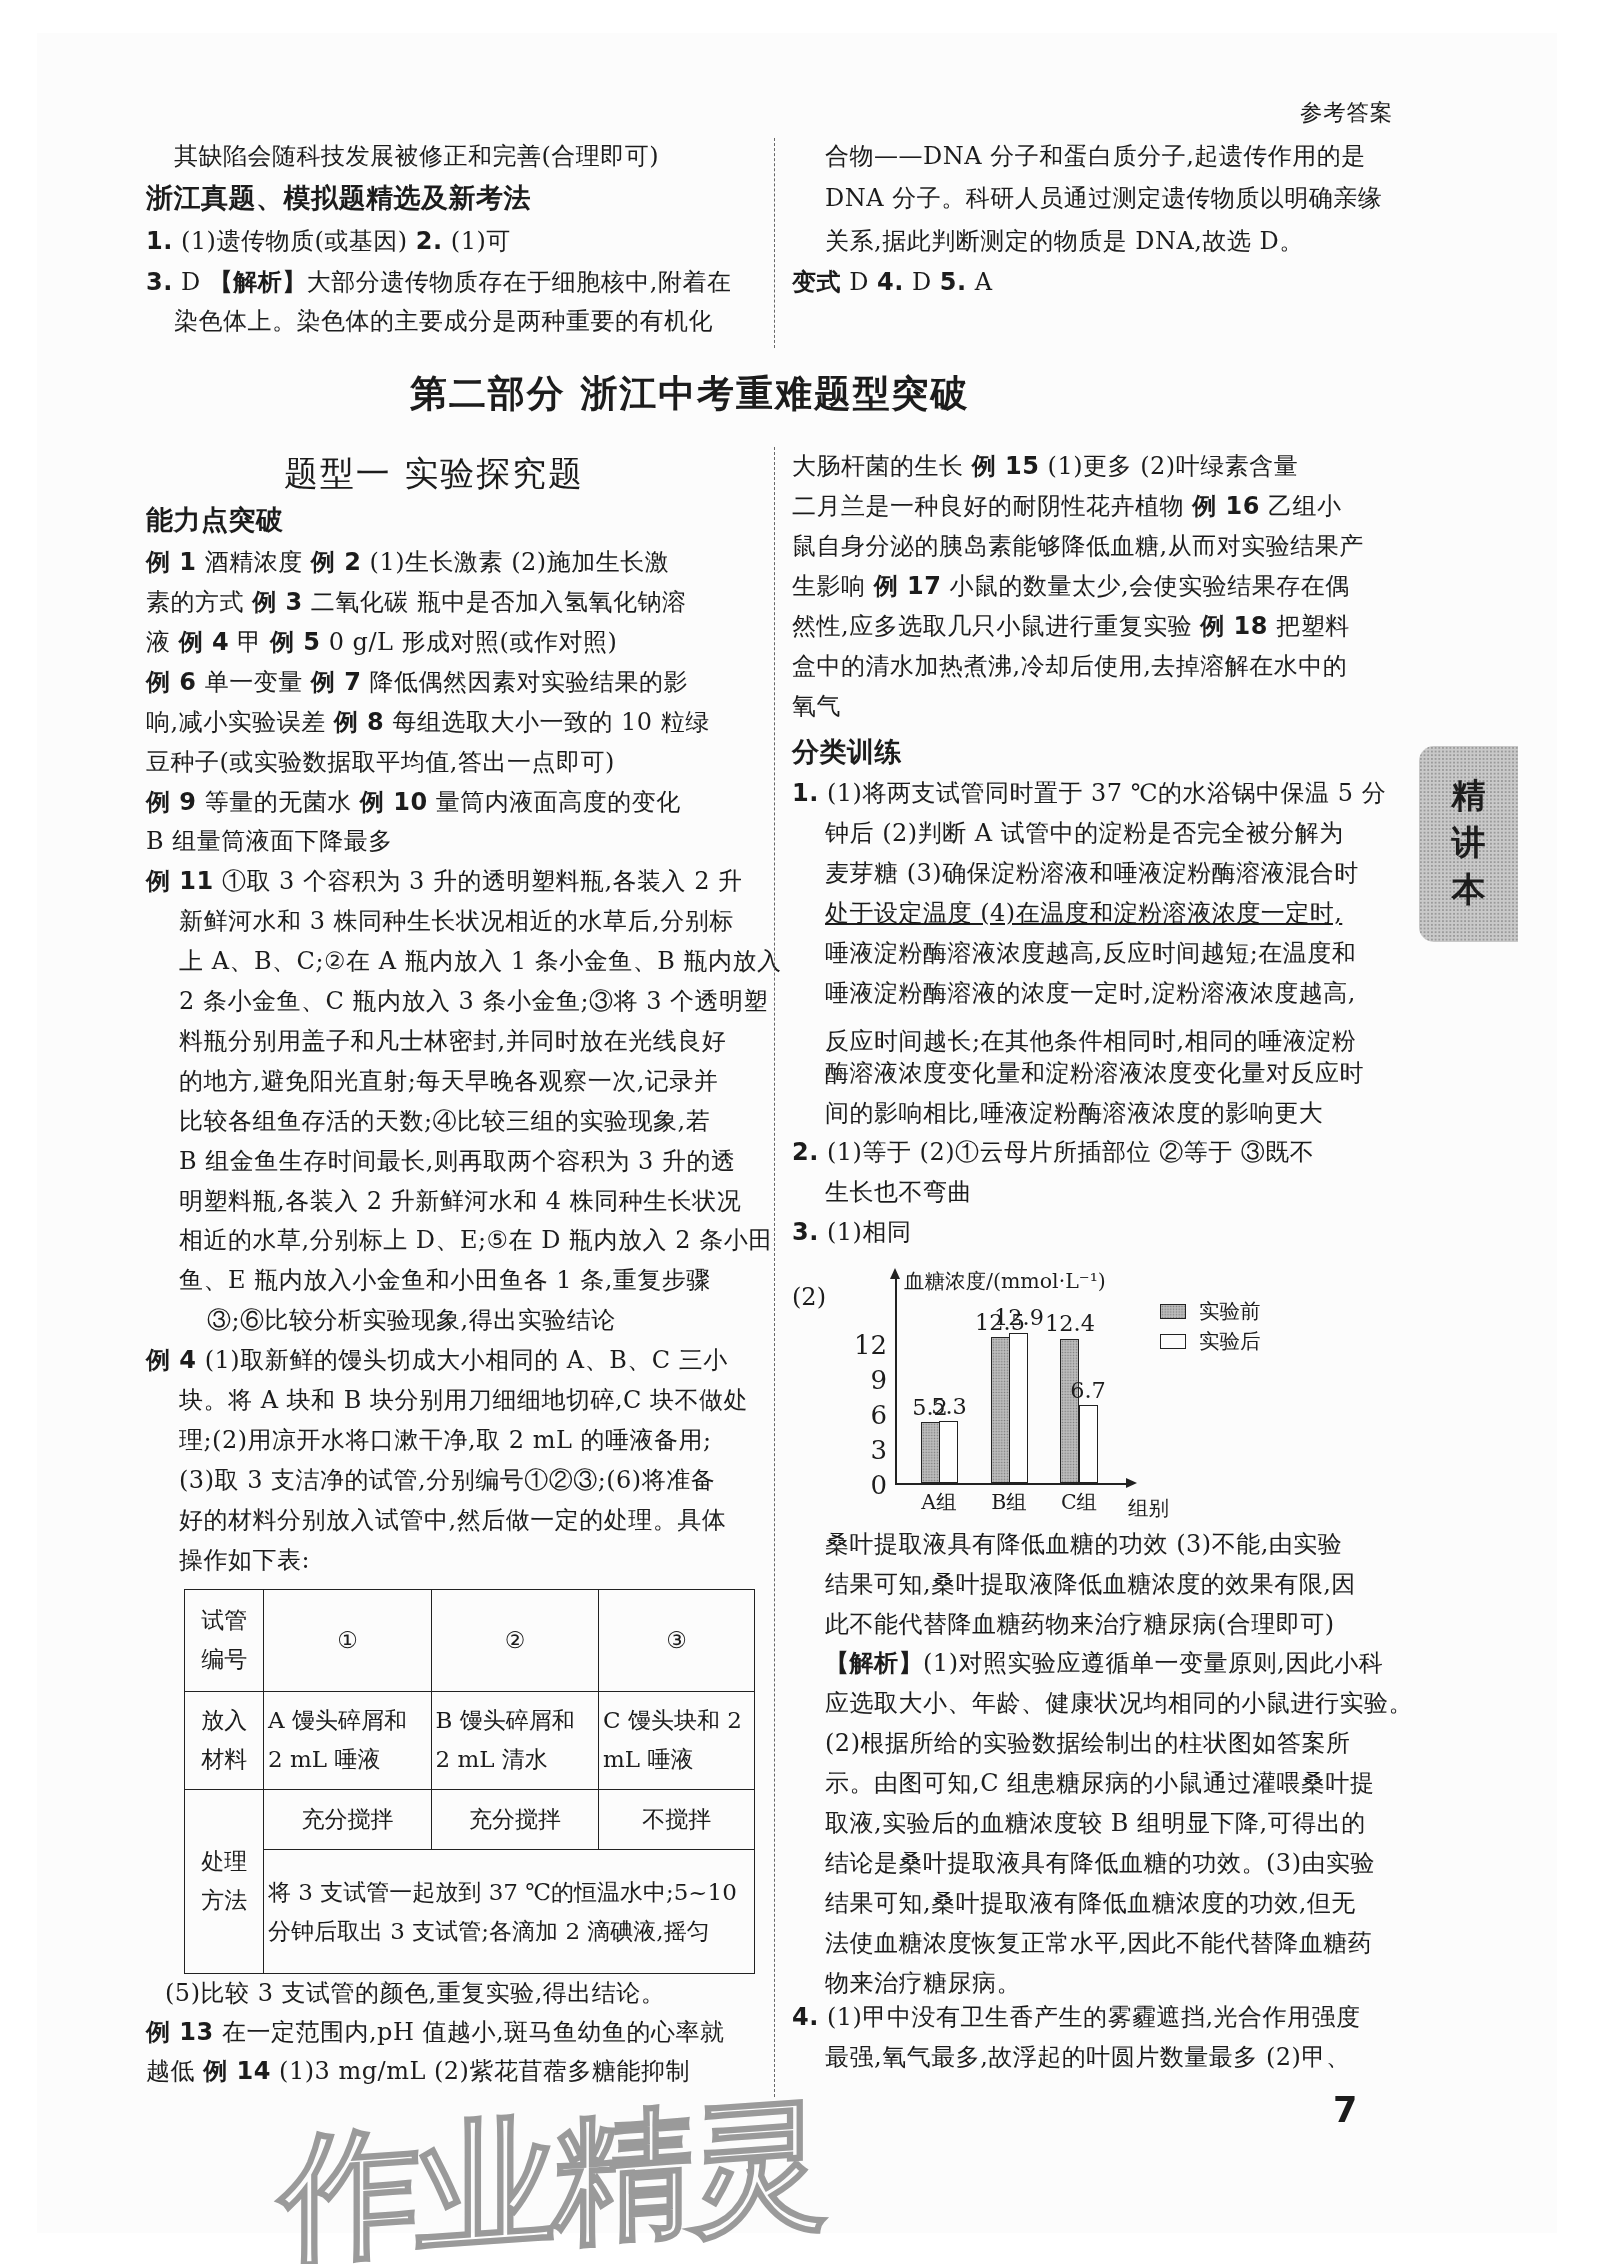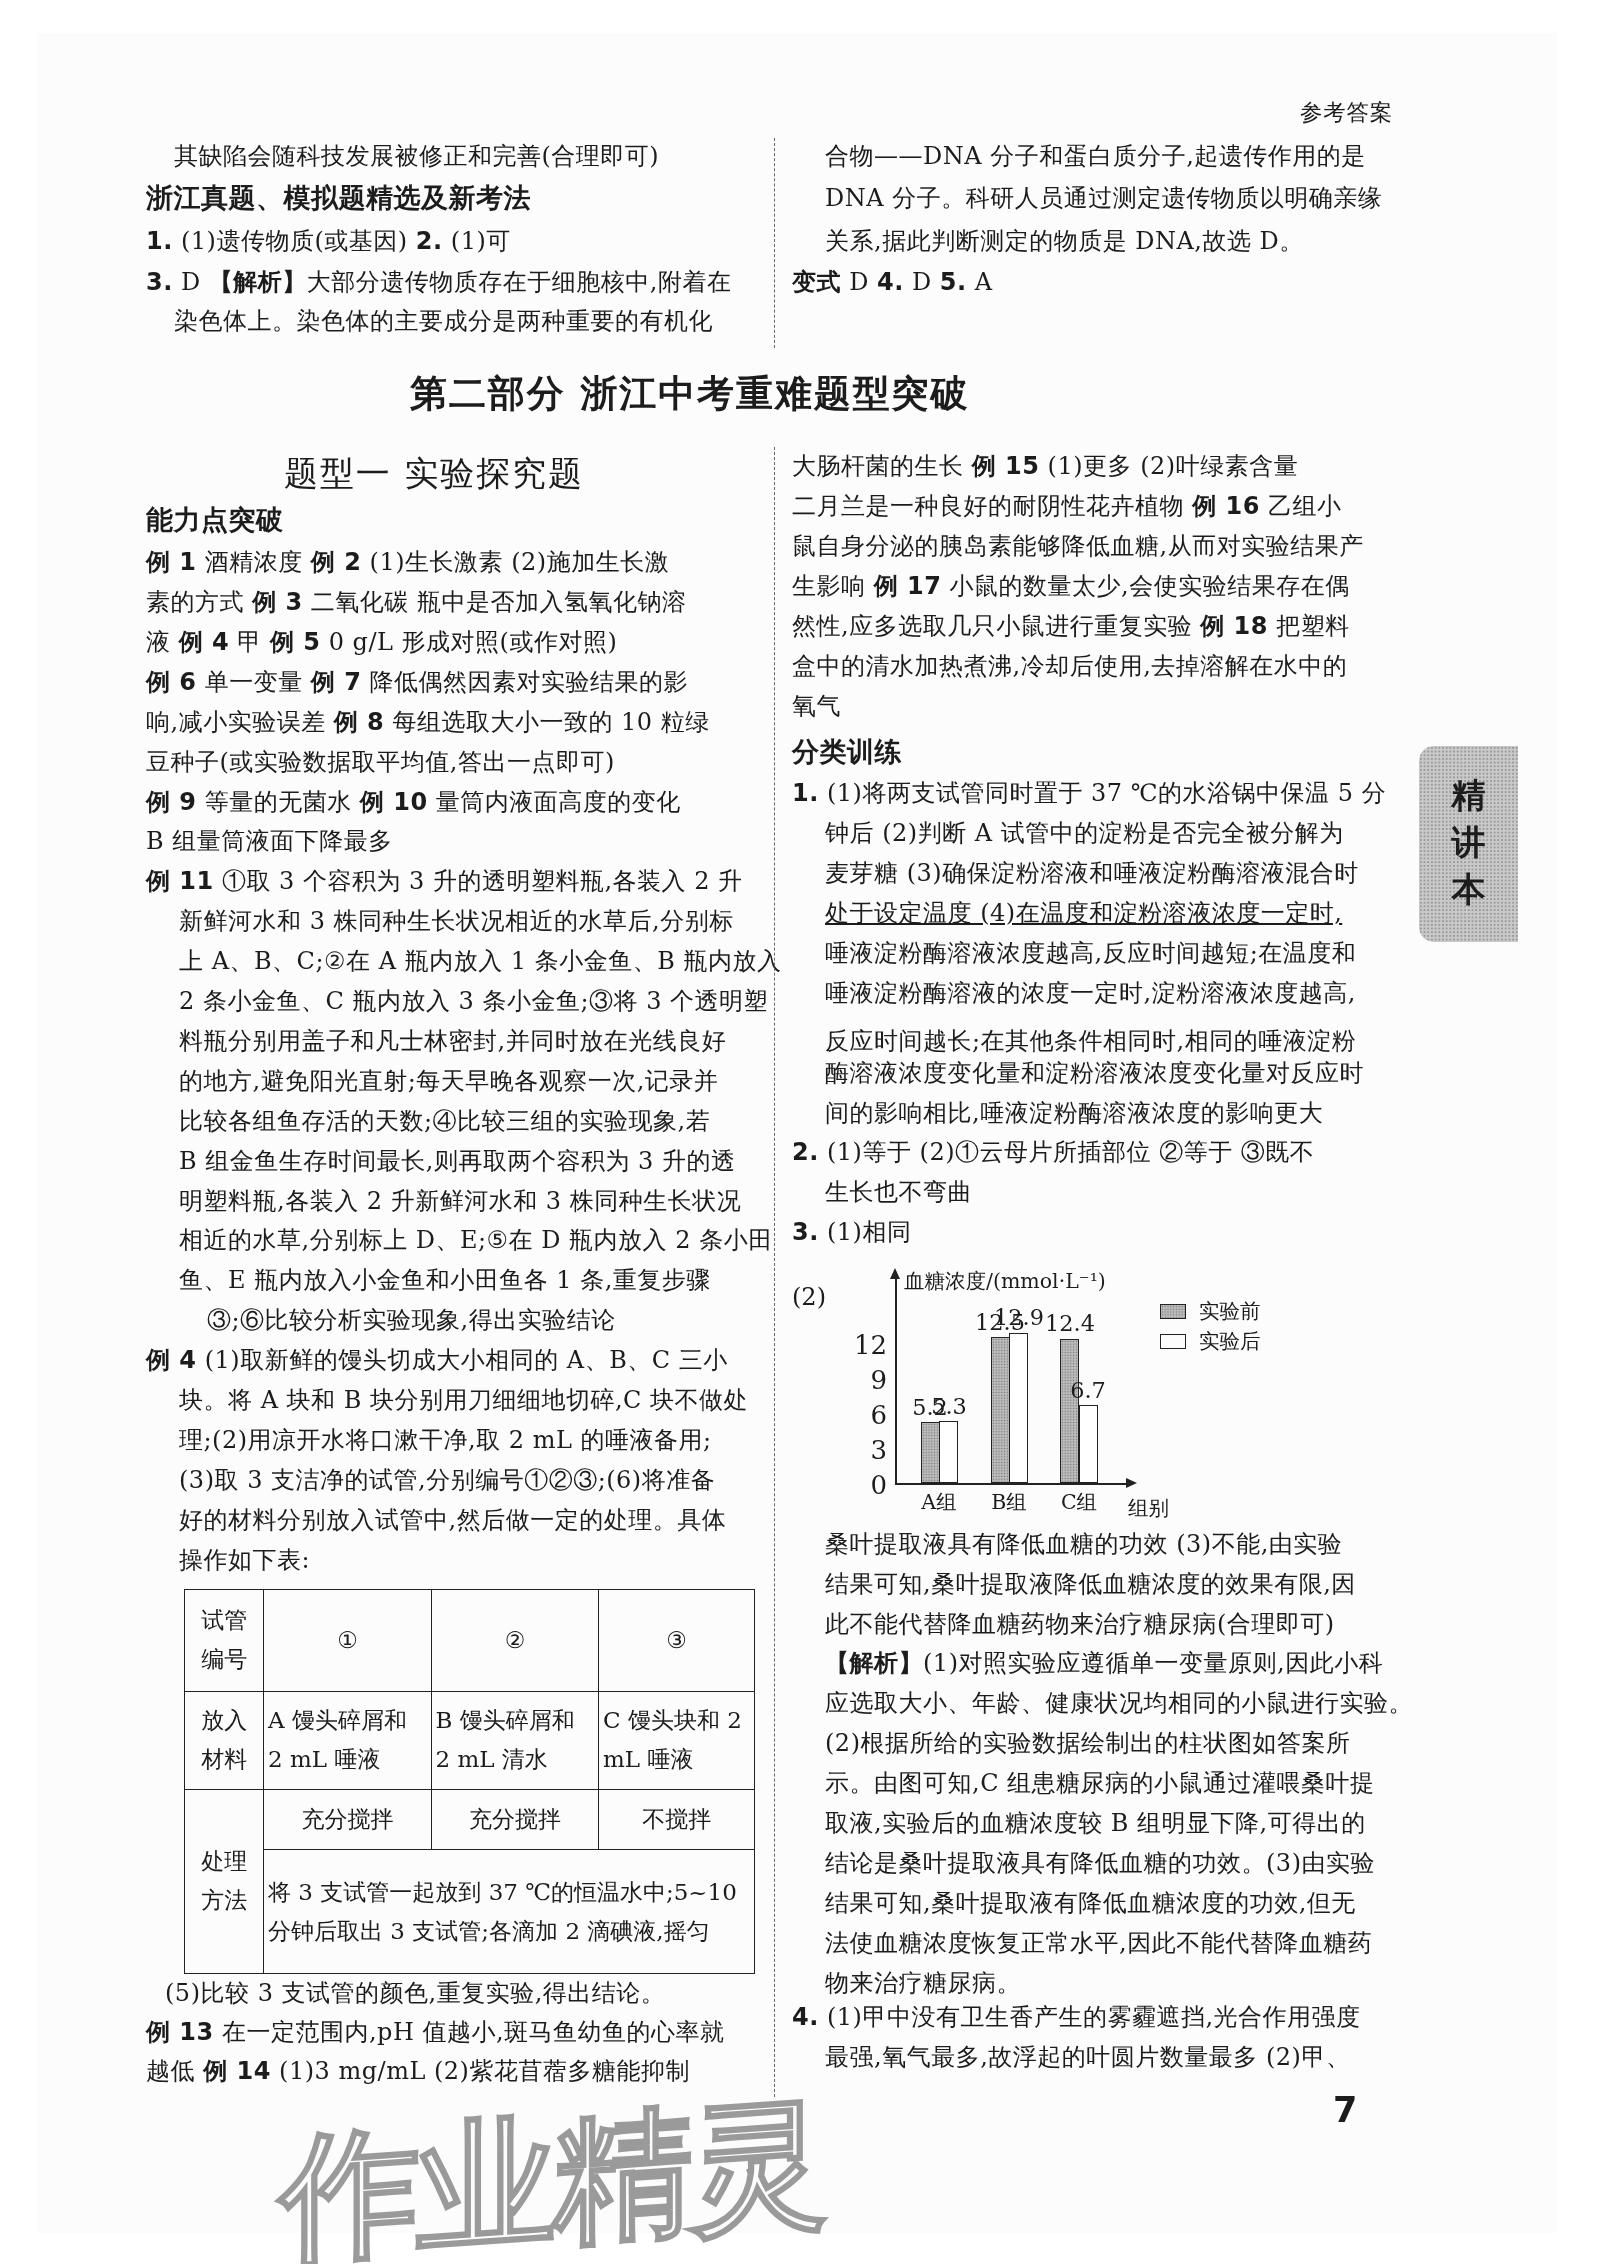--- a/index.html
+++ b/index.html
@@ -71,21 +71,21 @@
     <div class="ln" style="left: 146px; top: 802px;"><span class="b">例 9</span><span>  等量的无菌水  </span><span class="b">例 10</span><span>  量筒内液面高度的变化</span></div>
     <div class="ln" style="left: 146px; top: 841px;"><span>B 组量筒液面下降最多</span></div>
     <div class="ln" style="left: 146px; top: 881px;"><span class="b">例 11</span><span>  ①取 3 个容积为 3 升的透明塑料瓶,各装入 2 升</span></div>
     <div class="ln" style="left: 179px; top: 921px;"><span>新鲜河水和 3 株同种生长状况相近的水草后,分别标</span></div>
     <div class="ln" style="left: 179px; top: 961px;"><span>上 A、B、C;②在 A 瓶内放入 1 条小金鱼、B 瓶内放入</span></div>
     <div class="ln" style="left: 179px; top: 1001px;"><span>2 条小金鱼、C 瓶内放入 3 条小金鱼;③将 3 个透明塑</span></div>
     <div class="ln" style="left: 179px; top: 1041px;"><span>料瓶分别用盖子和凡士林密封,并同时放在光线良好</span></div>
     <div class="ln" style="left: 179px; top: 1081px;"><span>的地方,避免阳光直射;每天早晚各观察一次,记录并</span></div>
     <div class="ln" style="left: 179px; top: 1121px;"><span>比较各组鱼存活的天数;④比较三组的实验现象,若</span></div>
     <div class="ln" style="left: 179px; top: 1161px;"><span>B 组金鱼生存时间最长,则再取两个容积为 3 升的透</span></div>
-    <div class="ln" style="left: 179px; top: 1201px;"><span>明塑料瓶,各装入 2 升新鲜河水和 3 株同种生长状况</span></div>
+    <div class="ln" style="left: 179px; top: 1201px;"><span>明塑料瓶,各装入 2 升新鲜河水和 4 株同种生长状况</span></div>
     <div class="ln" style="left: 179px; top: 1240px;"><span>相近的水草,分别标上 D、E;⑤在 D 瓶内放入 2 条小田</span></div>
     <div class="ln" style="left: 179px; top: 1280px;"><span>鱼、E 瓶内放入小金鱼和小田鱼各 1 条,重复步骤</span></div>
     <div class="ln" style="left: 179px; top: 1320px; margin-left: 28px;"><span>③;⑥比较分析实验现象,得出实验结论</span></div>
     <div class="ln" style="left: 146px; top: 1360px;"><span class="b">例 4</span><span>  (1)取新鲜的馒头切成大小相同的 A、B、C 三小</span></div>
     <div class="ln" style="left: 179px; top: 1400px;"><span>块。将 A 块和 B 块分别用刀细细地切碎,C 块不做处</span></div>
     <div class="ln" style="left: 179px; top: 1440px;"><span>理;(2)用凉开水将口漱干净,取 2 mL 的唾液备用;</span></div>
     <div class="ln" style="left: 179px; top: 1480px;"><span>(3)取 3 支洁净的试管,分别编号①②③;(6)将准备</span></div>
     <div class="ln" style="left: 179px; top: 1520px;"><span>好的材料分别放入试管中,然后做一定的处理。具体</span></div>
     <div class="ln" style="left: 179px; top: 1560px;"><span>操作如下表:</span></div>
     <div class="ln" style="left: 165px; top: 1993px;"><span>(5)比较 3 支试管的颜色,重复实验,得出结论。</span></div>

